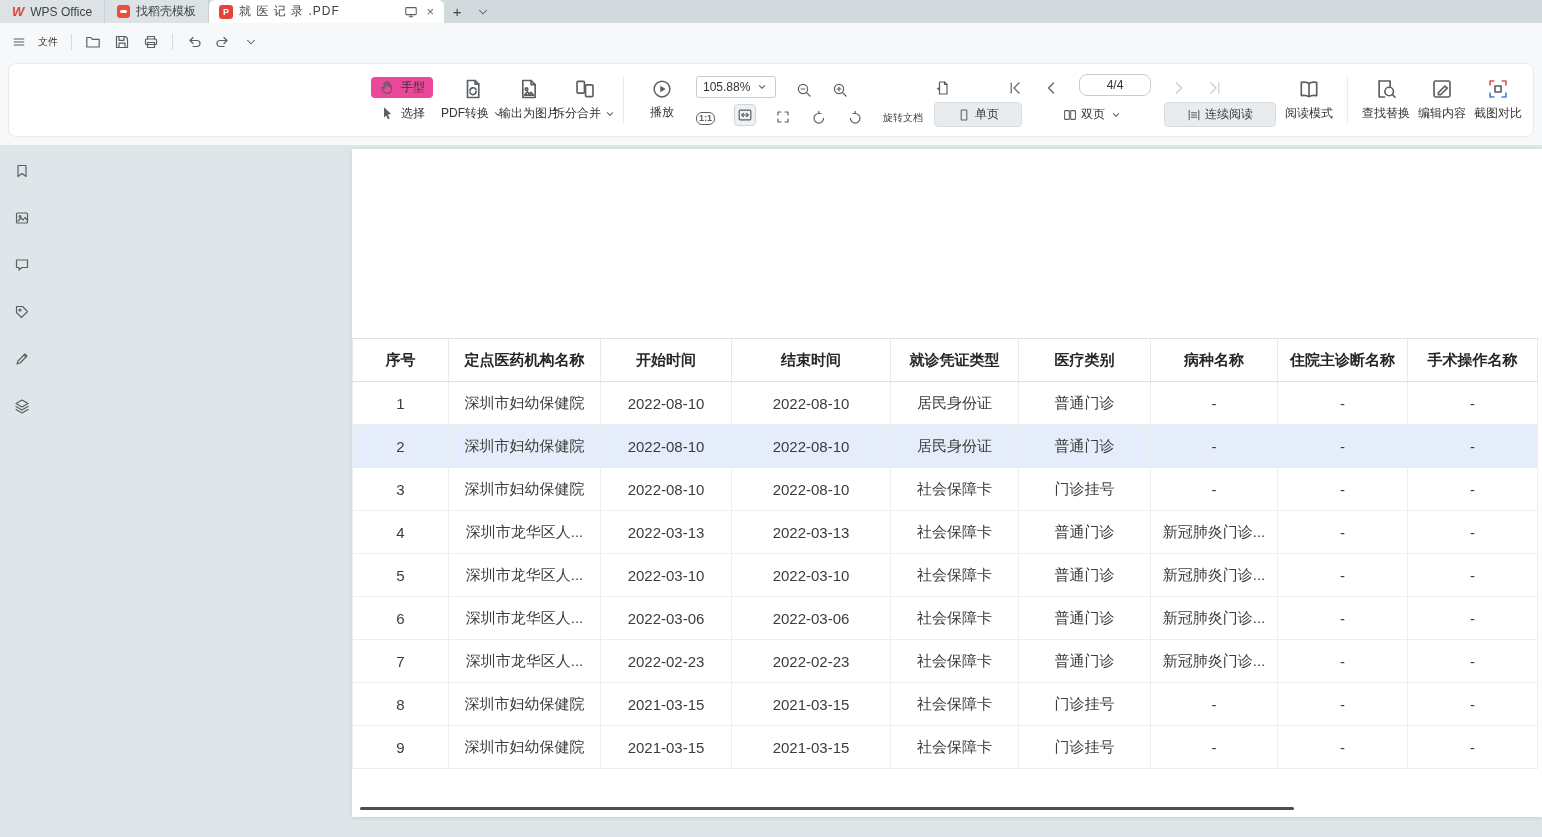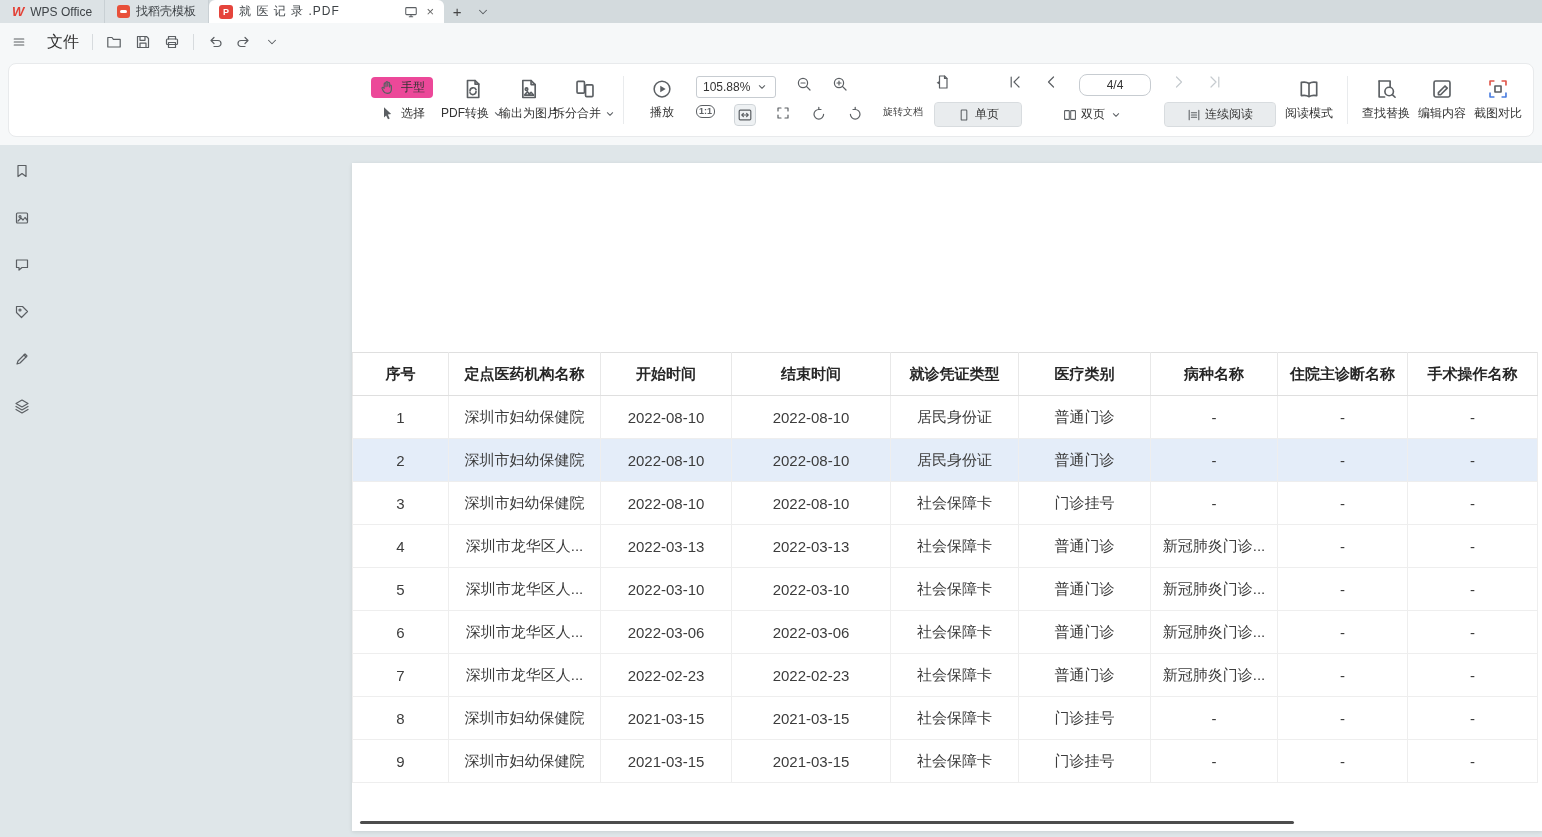--- a/index.html
+++ b/index.html
@@ -14,41 +14,41 @@
 .docer{width:13px;height:13px;border-radius:3px;background:#e8503a;position:relative;flex:none}
 .docer::after{content:"";position:absolute;left:3px;top:5px;width:7px;height:3px;border-radius:1.5px;background:#fff}
 .pdficon{width:14px;height:14px;border-radius:3px;background:#e5443c;color:#fff;font-size:9px;font-weight:bold;display:flex;align-items:center;justify-content:center;flex:none}
 .ttl{letter-spacing:1px;flex:1}
 .tabx{font-size:13px;color:#666;margin-left:2px}
 .tbbtn{width:26px;height:23px;display:flex;align-items:center;justify-content:center;font-size:15px;color:#444}
 
 
 .menubar{height:38px;background:#f6f8f9;display:flex;align-items:center;padding:0 12px}
 .mleft{display:flex;align-items:center;gap:13px}
-.filebtn{display:flex;align-items:center;gap:21px;font-size:16px;color:#333}
+.filebtn{display:flex;align-items:center;gap:12px;font-size:10px;color:#333}
 .msep{width:1px;height:16px;background:#d7dbde}
 .mtabs{display:flex;align-items:center;gap:6px;margin-left:auto;margin-right:240px}
 .mtab{font-size:13px;color:#333;padding:0 10px;height:38px;display:flex;align-items:center;position:relative}
 .mtab.active{color:#d9333f;font-weight:bold}
 .mtab.active::after{content:"";position:absolute;left:10px;right:10px;bottom:2px;height:2px;background:#d9333f;border-radius:1px}
 .wpsai{display:flex;align-items:center;gap:5px;font-size:13px;color:#333;padding:0 8px}
 .msearch{padding:0 8px;display:flex;align-items:center}
 
 
 .ribbonwrap{background:#f6f8f9;padding:2px 8px 8px}
 .ribbon{background:#fff;border:1px solid #e8eaec;border-radius:8px;height:74px;display:flex;align-items:center;padding:0 12px}
 .rspacer{width:350px;flex:none}
 .vsep{width:1px;height:48px;background:#e9ebed;margin:0 10px;flex:none}
 .toolcol{display:flex;flex-direction:column;gap:5px;margin-right:12px}
 .toolrow{display:flex;align-items:center;gap:6px;font-size:12px;color:#333;padding:2px 8px;border-radius:4px;white-space:nowrap}
 .toolrow.sel{background:#ec4899}
 .rbtn{display:flex;flex-direction:column;align-items:center;justify-content:center;gap:5px;font-size:12px;color:#333;padding:2px 6px;min-width:56px;white-space:nowrap}
 .rlabel{display:flex;align-items:center;gap:2px}
 .cluster{display:flex;flex-direction:column;gap:7px;margin:0 6px}
-.crow{display:flex;align-items:flex-start;gap:20px}
+.crow{display:flex;align-items:flex-end;gap:20px}
 .zoombox{width:80px;height:22px;border:1px solid #c7ccd1;border-radius:3px;background:#fff;display:flex;align-items:center;justify-content:space-between;padding:0 6px;font-size:12px;color:#333}
 .pagebox{width:72px;height:22px;border:1px solid #c7ccd1;border-radius:8px;background:#fff;display:flex;align-items:center;justify-content:center;font-size:12px;color:#333}
 .vbtn{display:flex;align-items:center;gap:4px;font-size:12px;color:#333;padding:3px 22px;border-radius:3px;white-space:nowrap}
 .vbtn.sel{background:#e9ecee;outline:1px solid #d8dcdf}
 .onetoone{font-size:9px;border:1px solid #5b5f63;border-radius:6px;padding:1px 2px;color:#5b5f63;line-height:1;font-weight:bold}
 .fitsel{outline:1px solid #cfd4d8;border-radius:3px;background:#eef1f3;padding:2px;display:flex}
 .tricon{font-size:11px;color:#5b5f63;font-weight:normal;letter-spacing:-1px;line-height:1}
 .rotlabel{font-size:10px;color:#404040;white-space:nowrap}
 .navgap{width:16px}
 
@@ -61,21 +61,21 @@
 svg.i .blue{stroke:#4a7de0}
 .i14{width:14px;height:14px}
 .i16{width:16px;height:16px}
 .i20{width:20px;height:20px}
 .i22{width:22px;height:22px}
 
 
 .docarea{position:relative;height:690px;background:#dfe6e9}
 .siderail{position:absolute;left:0;top:14px;width:44px;display:flex;flex-direction:column;align-items:center;gap:23px}
 .railbtn{width:28px;height:24px;display:flex;align-items:center;justify-content:center}
-.page{position:absolute;left:352px;top:18px;width:1190px;height:668px;background:#fff;box-shadow:0 1px 4px rgba(0,0,0,.10)}
+.page{position:absolute;left:352px;top:4px;width:1190px;height:668px;background:#fff;box-shadow:0 1px 4px rgba(0,0,0,.10)}
 .tablewrap{position:absolute;left:0;top:189px;width:1190px;overflow:hidden}
 table{border-collapse:collapse;table-layout:fixed;width:1185px;font-size:15px}
 th{font-weight:bold;color:#262626;height:43px;border:1px solid #e8e8e8;border-top-color:#dfdfdf;border-bottom-color:#dfdfdf;background:#fff;text-align:center;overflow:hidden;white-space:nowrap}
 td{height:43px;border:1px solid #eee;text-align:center;color:#3c3c3c;overflow:hidden;white-space:nowrap}
 tr.hl td{background:#e4edf9}
 .hscroll{position:absolute;left:8px;bottom:7px;width:934px;height:3px;background:#4d4d4d;border-radius:2px}
 </style>
 </head>
 <body>
 

